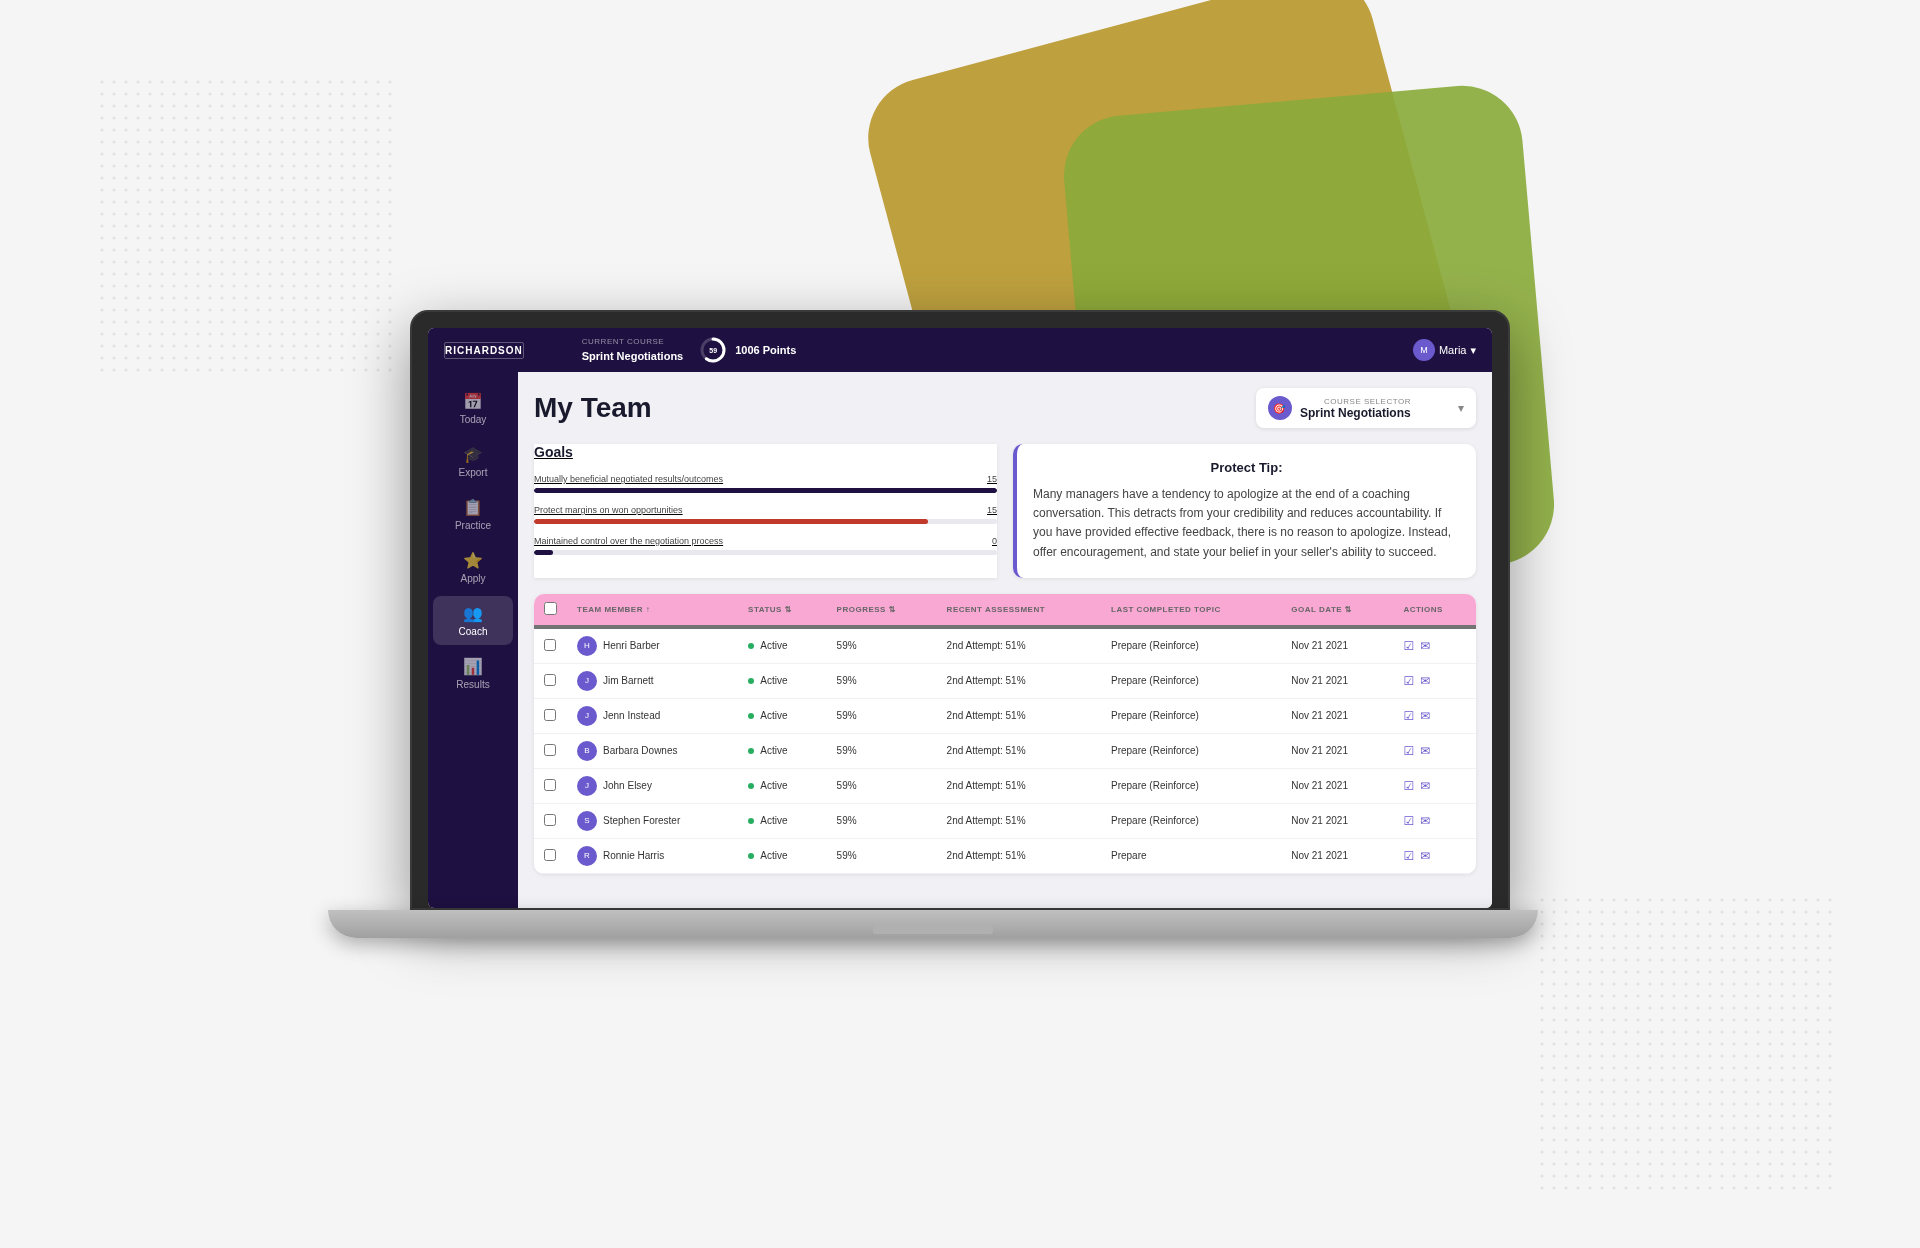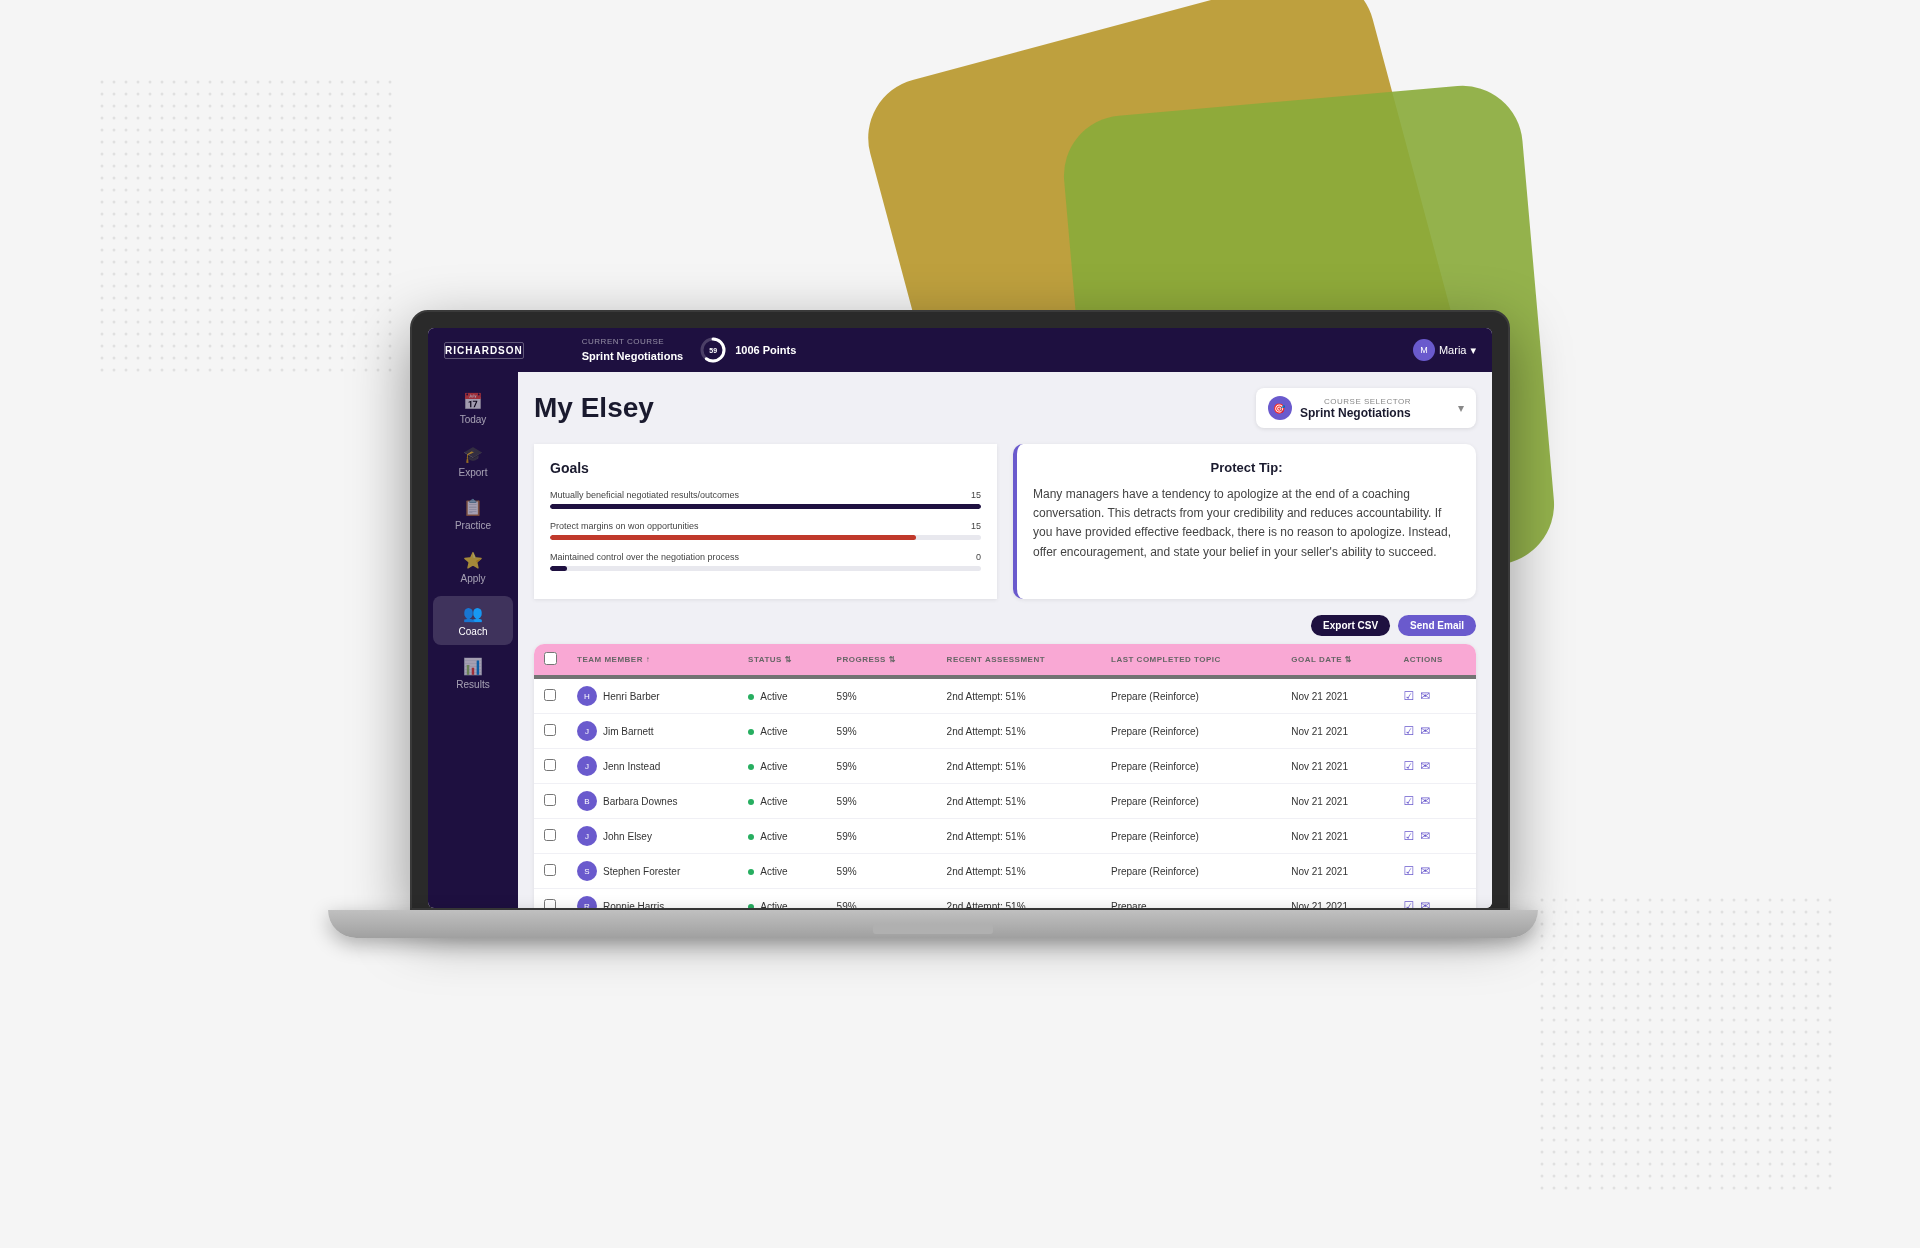--- a/index.html
+++ b/index.html
@@ -275,22 +275,22 @@
     .two-col {
       display: grid;
       grid-template-columns: 1fr 1fr;
       gap: 16px;
       margin-bottom: 16px;
     }
 
     .goals-card {
       background: #fff;
       border-radius: 0;
-      padding: 16px;
       box-shadow: 0 1px 4px rgba(0,0,0,0.08);
+      text-decoration: underline;
     }
     .goals-title {
       font-size: 14px;
       font-weight: 700;
       color: #1a1a2e;
       margin-bottom: 14px;
     }
     .goal-item {
       margin-bottom: 12px;
     }
@@ -519,21 +519,21 @@
             </div>
             <div class="sidebar-item">
               <span class="sidebar-icon">📊</span>
               <span>Results</span>
             </div>
           </div>
 
           <div class="content-area">
 
             <div class="page-header">
-              <h1 class="page-title">My Elsey</h1>
+              <h1 class="page-title">My Team</h1>
 
               <div class="course-selector-box">
                 <div class="course-selector-icon">🎯</div>
                 <div class="course-selector-text">
                   <div class="course-selector-label">COURSE SELECTOR</div>
                   <div class="course-selector-name">Sprint Negotiations</div>
                 </div>
                 <span class="course-selector-chevron">▾</span>
               </div>
             </div>
@@ -573,24 +573,20 @@
                   </div>
                 </div>
               </div>
 
               <div class="coaching-tip-card">
                 <div class="coaching-tip-title">Protect Tip:</div>
                 <div class="coaching-tip-text">Many managers have a tendency to apologize at the end of a coaching conversation. This detracts from your credibility and reduces accountability. If you have provided effective feedback, there is no reason to apologize. Instead, offer encouragement, and state your belief in your seller's ability to succeed.</div>
               </div>
             </div>
 
-            <div class="table-actions">
-              <button class="btn-export">Export CSV</button>
-              <button class="btn-email">Send Email</button>
-            </div>
 
             <div class="team-table">
               <table>
                 <thead>
                   <tr>
                     <th><input type="checkbox" style=""></th>
                     <th>TEAM MEMBER ↑</th>
                     <th>STATUS ⇅</th>
                     <th>PROGRESS ⇅</th>
                     <th>RECENT ASSESSMENT</th>

